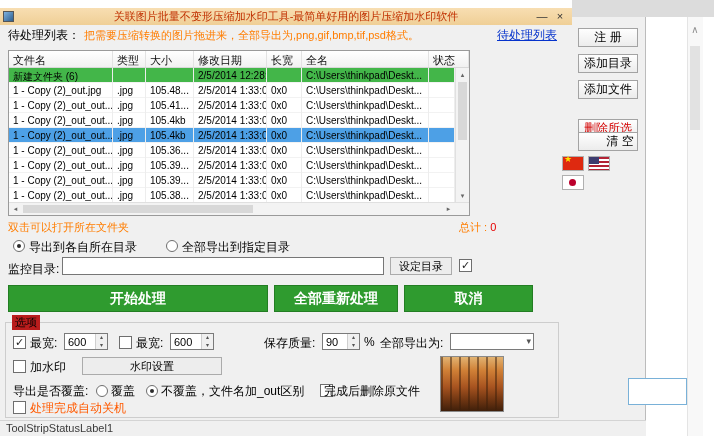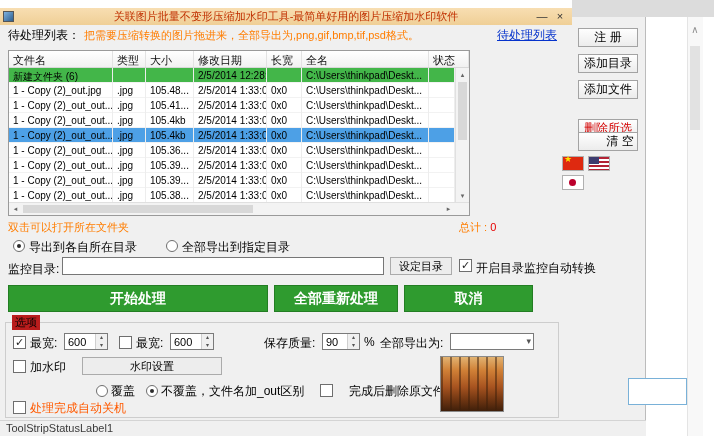--- a/index.html
+++ b/index.html
@@ -231,21 +231,20 @@
 
   <span class="rb on" style="left:13px;top:240px;"></span>
   <div class="lbl" style="left:29px;top:239px;">导出到各自所在目录</div>
   <span class="rb" style="left:166px;top:240px;"></span>
   <div class="lbl" style="left:182px;top:239px;">全部导出到指定目录</div>
 
   <div class="lbl" style="left:8px;top:261px;">监控目录:</div>
   <input class="tinput" style="left: 62px; top: 257px; width: 322px; height: 18px;" value="">
   <div class="graybtn" style="left:390px;top:257px;width:62px;height:18px;">设定目录</div>
   <span class="cb on" style="left:459px;top:259px;"></span>
-  <div class="lbl" style="left:476px;top:260px;">开启目录监控自动转换</div>
 
   <div class="action-btn" style="left:8px;width:260px;">开始处理</div>
   <div class="action-btn" style="left:274px;width:124px;">全部重新处理</div>
   <div class="action-btn" style="left:404px;width:129px;">取消</div>
 
   <div class="abs group"></div>
   <div class="abs group-label">选项</div>
 
   <span class="cb on" style="left:13px;top:336px;"></span>
   <div class="lbl" style="left:30px;top:335px;">最宽:</div>
@@ -276,26 +275,27 @@
   <div class="lbl" style="left:364px;top:335px;">%</div>
   <div class="lbl" style="left:380px;top:335px;">全部导出为:</div>
   <div class="combo" style="left:450px;top:333px;width:84px;">
     <span></span>
   </div>
 
   <span class="cb" style="left:13px;top:360px;"></span>
   <div class="lbl" style="left:30px;top:359px;">加水印</div>
   <div class="graybtn" style="left:82px;top:357px;width:140px;height:18px;">水印设置</div>
 
+  <div class="lbl" style="left:13px;top:383px;">导出是否覆盖:</div>
   <span class="rb" style="left:96px;top:385px;"></span>
   <div class="lbl" style="left:111px;top:383px;">覆盖</div>
   <span class="rb on" style="left:146px;top:385px;"></span>
   <div class="lbl" style="left:161px;top:383px;">不覆盖，文件名加_out区别</div>
   <span class="cb" style="left:320px;top:384px;"></span>
-  <div class="lbl" style="left:349px;top:383px;">完成后删除原文件</div>
+  <div class="lbl" style="left:324px;top:383px;">完成后删除原文件</div>
 
   <span class="cb" style="left:13px;top:401px;"></span>
   <div class="lbl" style="left:30px;top:400px;color:#ff5a00;">处理完成自动关机</div>
 
   <div class="abs thumb"></div>
 
   <div class="abs statusbar">
     <div class="status-text">ToolStripStatusLabel1</div>
   </div>
 

